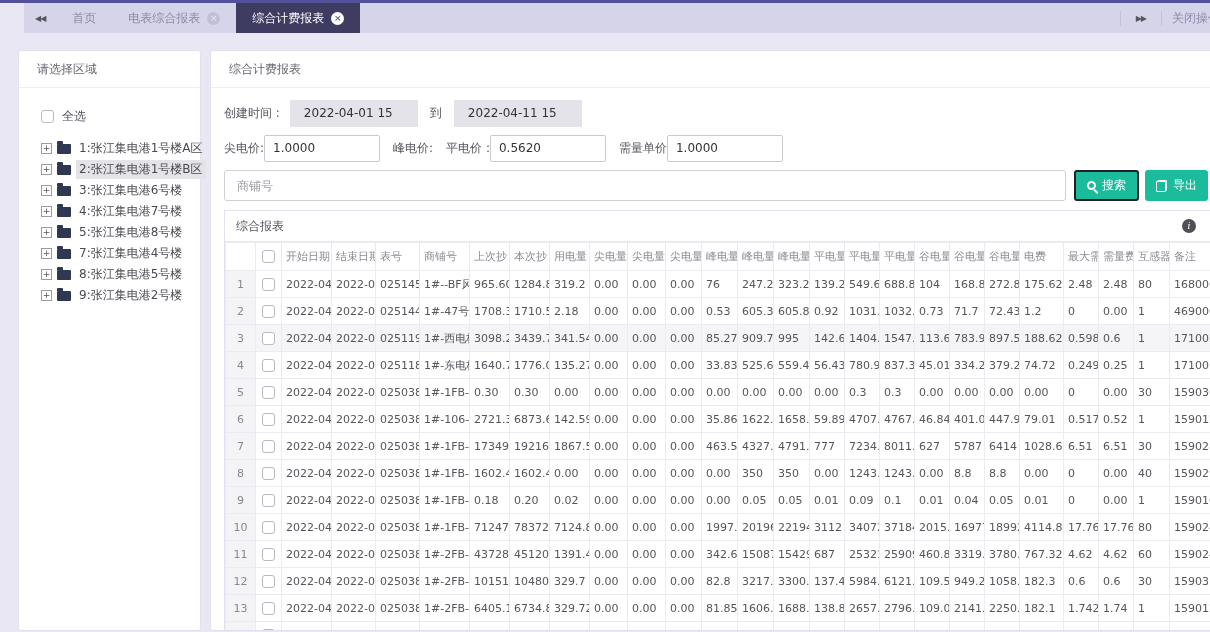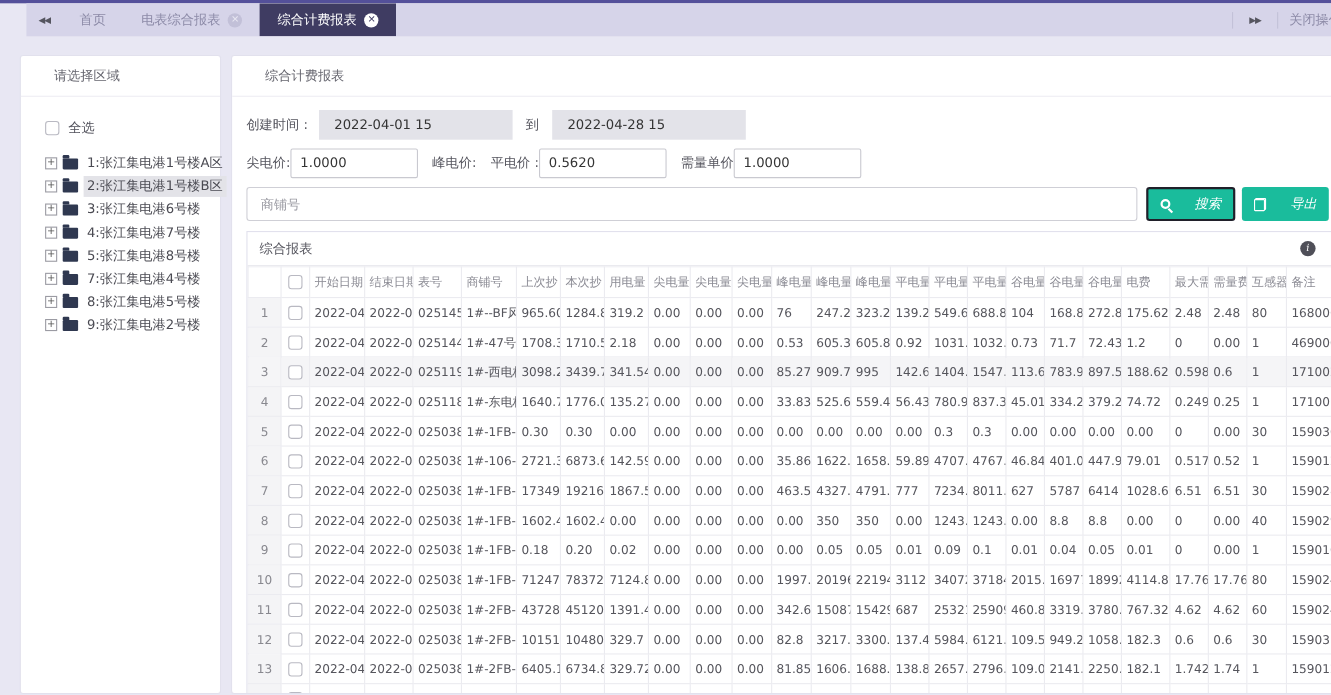--- a/index.html
+++ b/index.html
@@ -17,51 +17,51 @@
   .tab .close { width:13px; height:13px; border-radius:50%; background:#c2c0d8; color:#e9e8f3; font-size:9px; line-height:13px; text-align:center; flex:none; }
   .tab .close::before { content:"×"; }
   .tab.active { background:#3f3c62; color:#fff; }
   .tab.active .close { background:#fff; color:#3f3c62; }
   .tabbar-right { margin-left:auto; margin-right:-16px; display:flex; align-items:center; white-space:nowrap; }
   .sep { width:1px; height:15px; background:#c3c1d8; margin:0 4px; }
   .close-menu { padding:0 6px; cursor:pointer; }
 
   .content { display:flex; align-items:flex-start; padding:17px 0 0 18px; }
   .panel { background:#fff; border:1px solid #e2e1ed; border-radius:3px; }
-  .panel-header { height:37px; display:flex; align-items:center; padding:0 30px; color:#66666f; border-bottom:1px solid #eeedf3; }
+  .panel-header { height:37px; display:flex; align-items:center; padding:0 18px; color:#66666f; border-bottom:1px solid #eeedf3; }
 
   .sidebar { width:183px; flex:none; height:581px; }
   .sidebar-body { padding:20px 6px 0 22px; }
   .select-all { display:flex; align-items:center; gap:8px; margin-bottom:13px; color:#50505a; cursor:pointer; }
   .cb { width:13px; height:13px; border:1px solid #b9b9c2; border-radius:3px; background:#fff; display:inline-block; flex:none; }
   .tree-item { display:flex; align-items:center; gap:5px; height:21px; cursor:pointer; color:#4a4a52; }
   .plus { width:11px; height:11px; border:1px solid #9b9ba3; background:#fff; color:#555; font-size:9px; line-height:9px; text-align:center; flex:none; }
   .plus::before { content:"+"; }
   .folder { width:14px; height:10px; background:#2f3850; border-radius:1px; position:relative; flex:none; margin-top:1px; }
   .folder::before { content:""; position:absolute; top:-3px; left:0; width:6px; height:3px; background:#2f3850; border-radius:1px 1px 0 0; }
   .tree-item .lbl { padding:1px 3px; white-space:nowrap; }
   .tree-item.selected .lbl { background:#e3e3e8; }
 
   .main { flex:none; width:1006px; margin-left:9px; height:581px; overflow:hidden; border-radius:3px 0 0 3px; }
   .main-body { padding:11px 0 0 13px; }
 
   .row-dates { display:flex; align-items:center; margin-bottom:7px; height:28px; }
   .row-dates .lbl { color:#55555e; margin-right:10px; }
-  .date-box { width:176px; height:27px; background:#e3e3e9; color:#333; display:flex; align-items:center; padding-left:14px; cursor:pointer; }
+  .date-box { width:128px; height:27px; background:#e3e3e9; color:#333; display:flex; align-items:center; padding-left:14px; cursor:pointer; }
   .to-lbl { margin:0 12px; color:#55555e; }
 
   .row-prices { display:flex; align-items:center; margin-bottom:8px; height:28px; }
   .price-group { display:flex; align-items:center; margin-right:13px; }
   .price-group .lbl { color:#55555e; white-space:nowrap; }
   .price-group input { width:116px; height:27px; border:1px solid #c9c9d0; border-radius:2px; padding:0 8px; font:12px "DejaVu Sans","Liberation Sans",sans-serif; color:#333; }
 
   .row-search { display:flex; align-items:stretch; width:984px; margin-bottom:9px; }
   .search-input { flex:1; height:31px; border:1px solid #cfcfd6; border-radius:3px; padding:0 12px; font:12px "DejaVu Sans","Liberation Sans",sans-serif; color:#333; background:#fff; }
   .search-input::placeholder { color:#9a9aa2; }
-  .btn { display:flex; align-items:center; gap:22px; color:#fff; background:#1abc9c; border-radius:3px; padding:0 11px; cursor:pointer; white-space:nowrap;font-style:italic; }
+  .btn { display:flex; align-items:center; gap:6px; color:#fff; background:#1abc9c; border-radius:3px; padding:0 11px; cursor:pointer; white-space:nowrap; }
   .btn-search { border:2px solid #20202a; margin-left:8px; }
   .btn-export { margin-left:6px; }
   .icon-search { width:9px; height:9px; border:2px solid #fff; border-radius:50%; position:relative; flex:none; }
   .icon-search::after { content:""; position:absolute; width:2px; height:5px; background:#fff; left:6px; top:6px; transform:rotate(-45deg); }
   .icon-export { width:11px; height:12px; position:relative; flex:none; }
   .icon-export::before { content:""; position:absolute; right:0; top:0; width:8px; height:9px; border:1px solid #fff; border-radius:1px; }
   .icon-export::after { content:""; position:absolute; left:0; bottom:0; width:8px; height:9px; background:#1abc9c; border:1px solid #fff; border-radius:1px; }
 
   .table-card { width:992px; border:1px solid #e2e1ed; }
   .table-card-header { height:31px; display:flex; align-items:center; padding:0 11px; color:#55555e; border-bottom:1px solid #e8e8ee; }
@@ -164,21 +164,21 @@
   </div>
 
   <div class="main panel">
     <div class="panel-header">综合计费报表</div>
     <div class="main-body">
 
       <div class="row-dates">
         <span class="lbl">创建时间 :</span>
         <div class="date-box">2022-04-01 15</div>
         <span class="to-lbl">到</span>
-        <div class="date-box">2022-04-28 15</div>
+        <div class="date-box">2022-04-11 15</div>
       </div>
 
       <div class="row-prices">
           <div class="price-group">
             <span class="lbl">尖电价:</span>
             <input value="1.0000" style="">
           </div>
           <div class="price-group">
             <span class="lbl">峰电价:</span>
           </div>

